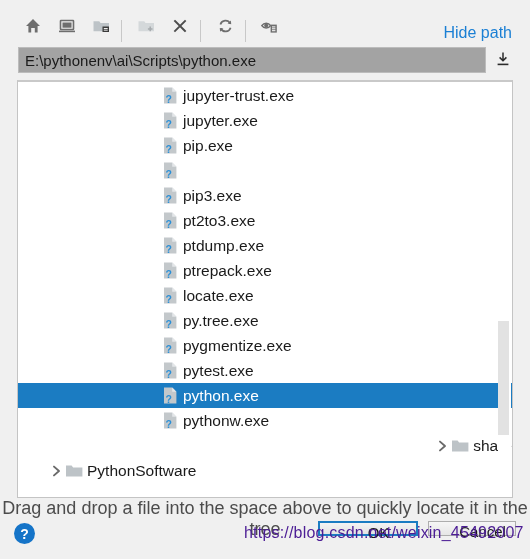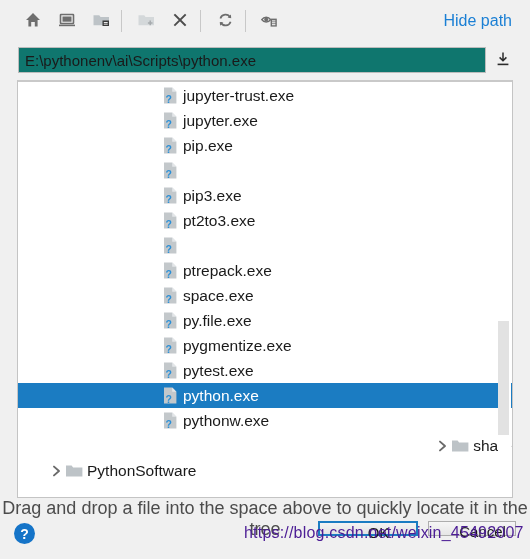--- a/index.html
+++ b/index.html
@@ -16,21 +16,21 @@
     overflow: hidden;
     position: relative;
   }
 
   
   .toolbar {
     position: absolute;
     left: 0; top: 0;
     width: 530px; height: 42px;
     display: flex;
-    align-items: center;
+    align-items: flex-end;
     background: #f0f0f0;
   }
   .tb-btn {
     width: 30px; height: 30px;
     margin-left: 4px;
     display: flex;
     align-items: center;
     justify-content: center;
     cursor: pointer;
   }
@@ -56,21 +56,21 @@
     width: 530px; height: 32px;
     display: flex;
     align-items: center;
   }
   .path-input {
     margin-left: 18px;
     width: 468px;
     height: 26px;
     box-sizing: border-box;
     border: 1px solid #bcbcbc;
-    background: #0f766e;
+    background: #a3a3a3;
     font-family: "Liberation Sans", sans-serif;
     font-size: 15px;
     color: #1a1a1a;
     padding: 0 6px;
     outline: none;
   }
   .path-dl {
     width: 22px;
     height: 26px;
     margin-left: 6px;
@@ -376,20 +376,21 @@
       </div>
       <div class="tree-row" style="padding-left: 126px;">
         <span class="tree-chevron"></span>
         <span class="tree-icon">
     <svg width="17" height="19" viewBox="0 0 17 19">
       <path d="M2 1.5 H10.2 L14.4 5.7 V17.5 H2 Z" fill="#c3c8cb"></path>
       <path d="M10.2 1.5 L14.4 5.7 H10.2 Z" fill="#e4e7e9"></path>
       <text x="6.6" y="16.6" font-family="Liberation Sans, sans-serif" font-size="10.5" font-weight="bold" fill="#2b8fd6" text-anchor="middle">?</text>
     </svg>
         </span>
+        <span class="tree-label">ptdump.exe</span>
       </div>
       <div class="tree-row" style="padding-left: 126px;">
         <span class="tree-chevron"></span>
         <span class="tree-icon">
     <svg width="17" height="19" viewBox="0 0 17 19">
       <path d="M2 1.5 H10.2 L14.4 5.7 V17.5 H2 Z" fill="#c3c8cb"></path>
       <path d="M10.2 1.5 L14.4 5.7 H10.2 Z" fill="#e4e7e9"></path>
       <text x="6.6" y="16.6" font-family="Liberation Sans, sans-serif" font-size="10.5" font-weight="bold" fill="#2b8fd6" text-anchor="middle">?</text>
     </svg>
         </span>
@@ -397,32 +398,32 @@
       </div>
       <div class="tree-row" style="padding-left: 126px;">
         <span class="tree-chevron"></span>
         <span class="tree-icon">
     <svg width="17" height="19" viewBox="0 0 17 19">
       <path d="M2 1.5 H10.2 L14.4 5.7 V17.5 H2 Z" fill="#c3c8cb"></path>
       <path d="M10.2 1.5 L14.4 5.7 H10.2 Z" fill="#e4e7e9"></path>
       <text x="6.6" y="16.6" font-family="Liberation Sans, sans-serif" font-size="10.5" font-weight="bold" fill="#2b8fd6" text-anchor="middle">?</text>
     </svg>
         </span>
-        <span class="tree-label">space.exe</span>
-      </div>
-      <div class="tree-row" style="padding-left: 126px;">
-        <span class="tree-chevron"></span>
-        <span class="tree-icon">
-    <svg width="17" height="19" viewBox="0 0 17 19">
-      <path d="M2 1.5 H10.2 L14.4 5.7 V17.5 H2 Z" fill="#c3c8cb"></path>
-      <path d="M10.2 1.5 L14.4 5.7 H10.2 Z" fill="#e4e7e9"></path>
-      <text x="6.6" y="16.6" font-family="Liberation Sans, sans-serif" font-size="10.5" font-weight="bold" fill="#2b8fd6" text-anchor="middle">?</text>
-    </svg>
-        </span>
-        <span class="tree-label">py.file.exe</span>
+        <span class="tree-label">locate.exe</span>
+      </div>
+      <div class="tree-row" style="padding-left: 126px;">
+        <span class="tree-chevron"></span>
+        <span class="tree-icon">
+    <svg width="17" height="19" viewBox="0 0 17 19">
+      <path d="M2 1.5 H10.2 L14.4 5.7 V17.5 H2 Z" fill="#c3c8cb"></path>
+      <path d="M10.2 1.5 L14.4 5.7 H10.2 Z" fill="#e4e7e9"></path>
+      <text x="6.6" y="16.6" font-family="Liberation Sans, sans-serif" font-size="10.5" font-weight="bold" fill="#2b8fd6" text-anchor="middle">?</text>
+    </svg>
+        </span>
+        <span class="tree-label">py.tree.exe</span>
       </div>
       <div class="tree-row" style="padding-left: 126px;">
         <span class="tree-chevron"></span>
         <span class="tree-icon">
     <svg width="17" height="19" viewBox="0 0 17 19">
       <path d="M2 1.5 H10.2 L14.4 5.7 V17.5 H2 Z" fill="#c3c8cb"></path>
       <path d="M10.2 1.5 L14.4 5.7 H10.2 Z" fill="#e4e7e9"></path>
       <text x="6.6" y="16.6" font-family="Liberation Sans, sans-serif" font-size="10.5" font-weight="bold" fill="#2b8fd6" text-anchor="middle">?</text>
     </svg>
         </span>

